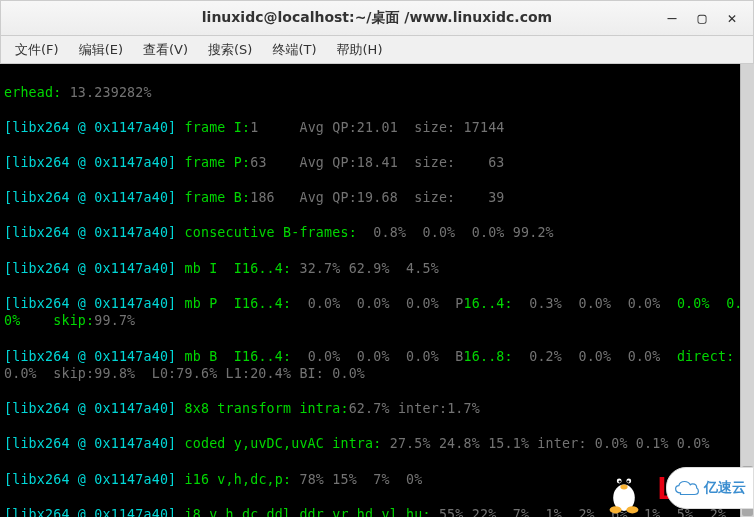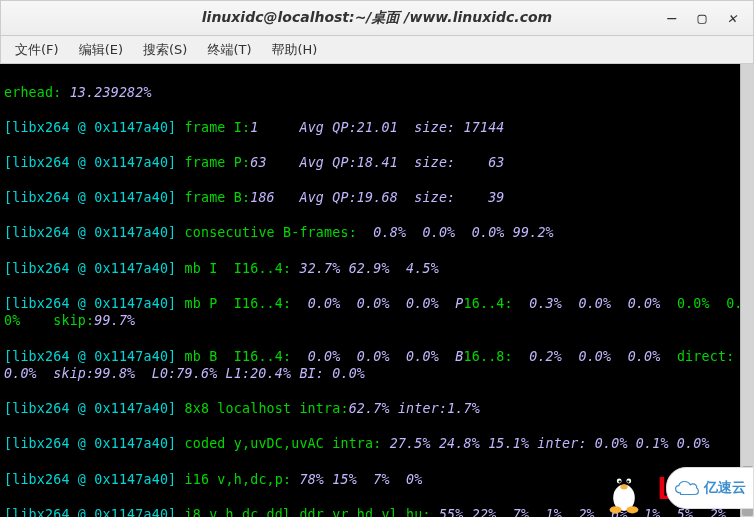--- a/index.html
+++ b/index.html
@@ -17,21 +17,20 @@
       position: relative;
     }
     .titlebar {
       height: 36px;
       background: linear-gradient(to bottom, #f7f7f7, #ededed);
       border: 1px solid #ccc;
       display: flex;
       align-items: center;
       justify-content: center;
       position: relative;
-      font-style: italic;
     }
     .titlebar-title {
       font-family: "DejaVu Sans", "Noto Sans", sans-serif;
       font-size: 14px;
       font-weight: bold;
       color: #333;
     }
     .win-controls {
       position: absolute;
       right: 6px;
@@ -77,21 +76,21 @@
       letter-spacing: 0.2px;
       position: relative;
       overflow: hidden;
     }
     .terminal .row {
       white-space: pre-wrap;
       word-break: break-all;
     }
     .cyan { color: #00d7d7; margin-top: 28px; }
     .green { color: #00d700; }
-    .white { color: #c4b5fd; font-style: italic; }
+    .white { color: #737373; }
     .scrollbar {
       position: absolute;
       right: 0;
       top: 64px;
       width: 14px;
       height: calc(517px - 64px);
       background: #d4d4d4;
       border-left: 1px solid #bbb;
     }
     .scroll-thumb {
@@ -156,35 +155,36 @@
   <div class="win-controls">
     <div class="win-btn">–</div>
     <div class="win-btn">▢</div>
     <div class="win-btn">✕</div>
   </div>
 </div>
 
 <div class="menubar">
   <div class="menu-item">文件(F)</div>
   <div class="menu-item">编辑(E)</div>
+  <div class="menu-item">查看(V)</div>
   <div class="menu-item">搜索(S)</div>
   <div class="menu-item">终端(T)</div>
   <div class="menu-item">帮助(H)</div>
 </div>
 
 <div class="terminal">
 <div class="row"><span class="green">erhead:</span><span class="white"> 13.239282%</span></div>
 <div class="row"><span class="cyan">[libx264 @ 0x1147a40]</span><span class="green"> frame I:</span><span class="white">1     Avg QP:</span><span class="white">21.01  size: 17144</span></div>
 <div class="row"><span class="cyan">[libx264 @ 0x1147a40]</span><span class="green"> frame P:</span><span class="white">63    Avg QP:</span><span class="white">18.41  size:    63</span></div>
 <div class="row"><span class="cyan">[libx264 @ 0x1147a40]</span><span class="green"> frame B:</span><span class="white">186   Avg QP:</span><span class="white">19.68  size:    39</span></div>
 <div class="row"><span class="cyan">[libx264 @ 0x1147a40]</span><span class="green"> consecutive B-frames:</span><span class="white">  0.8%  0.0%  0.0% 99.2%</span></div>
 <div class="row"><span class="cyan">[libx264 @ 0x1147a40]</span><span class="green"> mb I  I16..4:</span><span class="white"> 32.7% 62.9%  4.5%</span></div>
 <div class="row"><span class="cyan">[libx264 @ 0x1147a40]</span><span class="green"> mb P  I16..4:</span><span class="white">  0.0%  0.0%  0.0%  P</span><span class="green">16..4:</span><span class="white">  0.3%  0.0%  0.0%</span><span class="green">  0.0%  0.0%    skip:</span><span class="white">99.7%</span></div>
 <div class="row"><span class="cyan">[libx264 @ 0x1147a40]</span><span class="green"> mb B  I16..4:</span><span class="white">  0.0%  0.0%  0.0%  B</span><span class="green">16..8:</span><span class="white">  0.2%  0.0%  0.0%</span><span class="green">  direct:</span><span class="white"> 0.0%  skip:</span><span class="white">99.8%  L0:79.6% L1:20.4% BI:</span><span class="white"> 0.0%</span></div>
-<div class="row"><span class="cyan">[libx264 @ 0x1147a40]</span><span class="green"> 8x8 localhost intra:</span><span class="white">62.7% inter:</span><span class="white">1.7%</span></div>
+<div class="row"><span class="cyan">[libx264 @ 0x1147a40]</span><span class="green"> 8x8 transform intra:</span><span class="white">62.7% inter:</span><span class="white">1.7%</span></div>
 <div class="row"><span class="cyan">[libx264 @ 0x1147a40]</span><span class="green"> coded y,uvDC,uvAC intra:</span><span class="white"> 27.5% 24.8% 15.1% inter:</span><span class="white"> 0.0% 0.1% 0.0%</span></div>
 <div class="row"><span class="cyan">[libx264 @ 0x1147a40]</span><span class="green"> i16 v,h,dc,p:</span><span class="white"> 78% 15%  7%  0%</span></div>
 <div class="row"><span class="cyan">[libx264 @ 0x1147a40]</span><span class="green"> i8 v,h,dc,ddl,ddr,vr,hd,vl,hu:</span><span class="white"> 55% 22%  7%  1%  2%  6%  1%  5%  2%</span></div>
 
 
 
 
 
 
 

